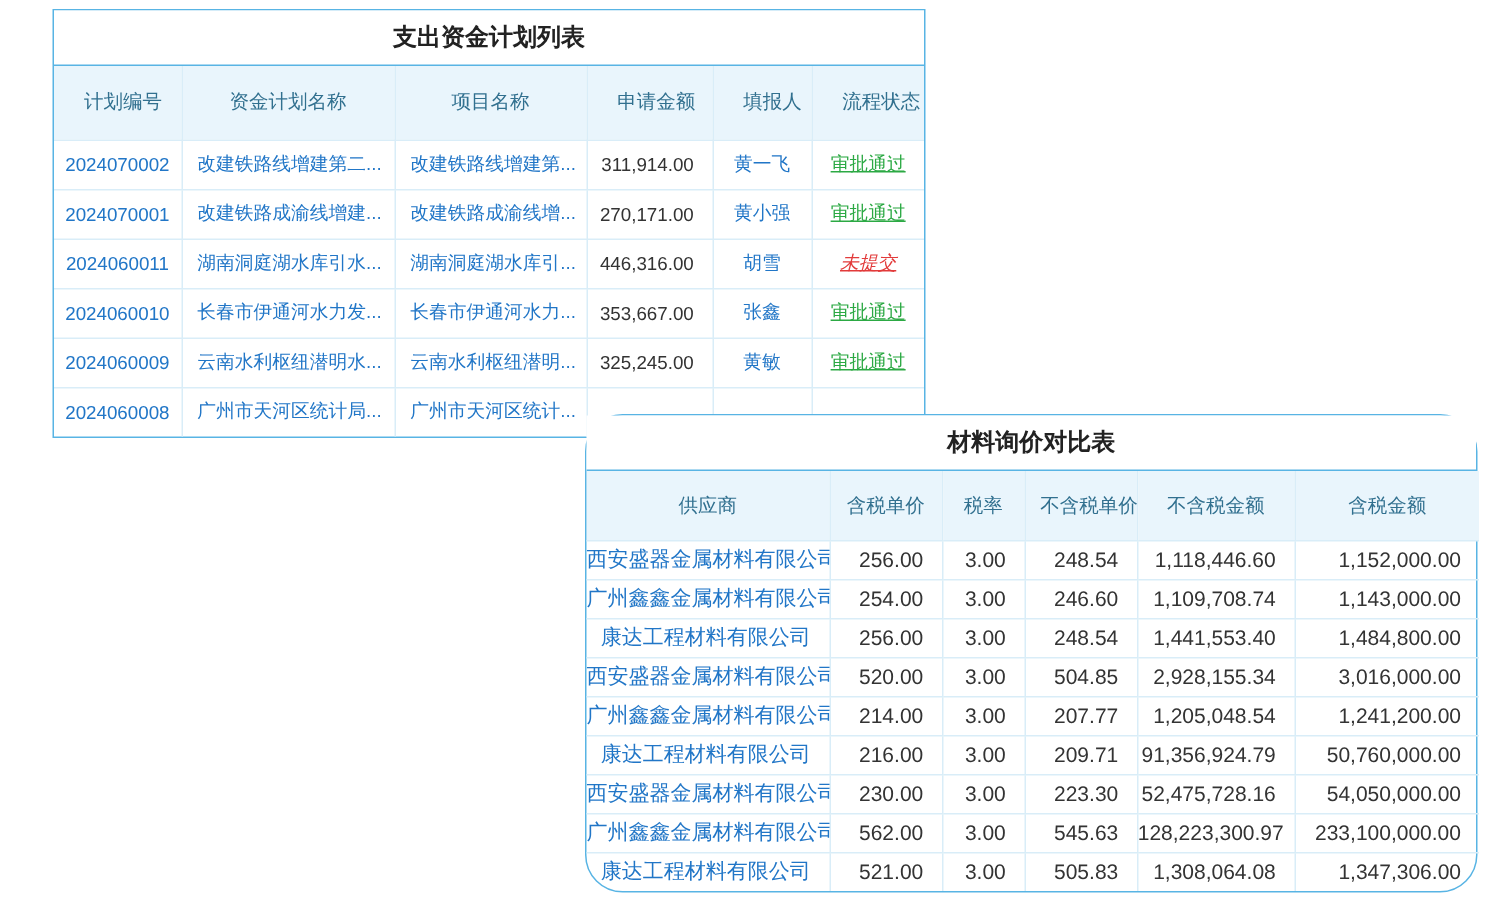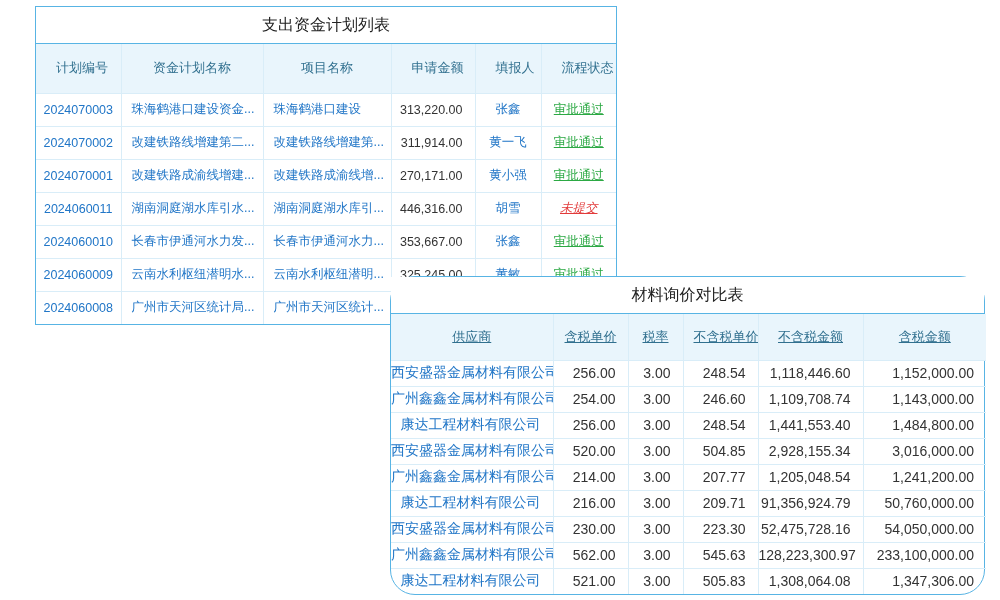--- a/index.html
+++ b/index.html
@@ -9,32 +9,32 @@
     font-family:"Liberation Sans", sans-serif; color:var(--text);
   }
   .panel {
     position:absolute; background:#fff;
     border:1px solid var(--border);
   }
   .panel-expense { left:35px; top:6px;  width:582px; z-index:1; }
   .panel-material{ left:390px; top:276px; width:595px; z-index:2;border-radius:25px; }
   .panel-title {
     height:37px; display:flex; align-items:center; justify-content:center;
-    font-size:16px; font-weight:normal; color:var(--title-text);
+    font-size:16px; font-weight:bold; color:var(--title-text);
     border-bottom:1px solid var(--border); background:#fff;text-align:right;
   }
   table.grid { width:100%; border-collapse:collapse; border-style:hidden; table-layout:fixed; }
   table.grid th, table.grid td { border:1px solid var(--grid); overflow:hidden; white-space:nowrap; }
   table.grid th {
     background:var(--header-bg); color:var(--header-text);
     font-weight:normal; font-size:13px; text-align:center;
   }
   .expense-grid th { height:49px; padding:0 20px; }
   .expense-grid td { height:33px; font-size:12.5px; }
-  .material-grid th { padding:1px 10px; line-height:17px; white-space:normal; height:46px;text-decoration:underline; }
+  .material-grid th { padding:1px 10px; line-height:17px; white-space:normal; height:46px; }
   .material-grid td { height:26px; font-size:14px; }
   .c { text-align:center; }
   .l { text-align:left; padding-left:10px; }
   .r { text-align:right; padding-right:12px; }
   .link { color:var(--link); }
   .num { color:var(--text); }
   .st { text-decoration:underline; }
   .g { color:var(--green); }
   .rd { color:var(--red);font-style:italic; }
 </style>
@@ -57,28 +57,20 @@
         <th>计划编号</th>
         <th>资金计划名称</th>
         <th>项目名称</th>
         <th>申请金额</th>
         <th>填报人</th>
         <th>流程状态</th>
       </tr>
     </thead>
     <tbody>
       <tr>
-        <td class="link c">2024070003</td>
-        <td class="link l">珠海鹤港口建设资金...</td>
-        <td class="link l">珠海鹤港口建设</td>
-        <td class="num r">313,220.00</td>
-        <td class="link c">张鑫</td>
-        <td class="g st c">审批通过</td>
-      </tr>
-      <tr>
         <td class="link c">2024070002</td>
         <td class="link l">改建铁路线增建第二...</td>
         <td class="link l">改建铁路线增建第...</td>
         <td class="num r">311,914.00</td>
         <td class="link c">黄一飞</td>
         <td class="g st c">审批通过</td>
       </tr>
       <tr>
         <td class="link c">2024070001</td>
         <td class="link l">改建铁路成渝线增建...</td>

